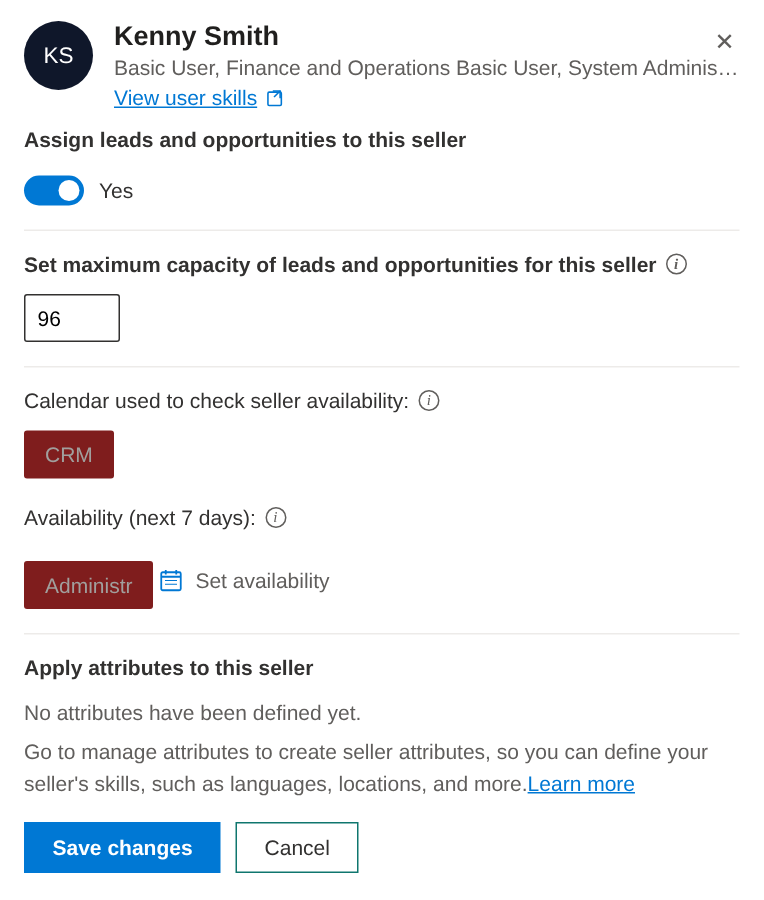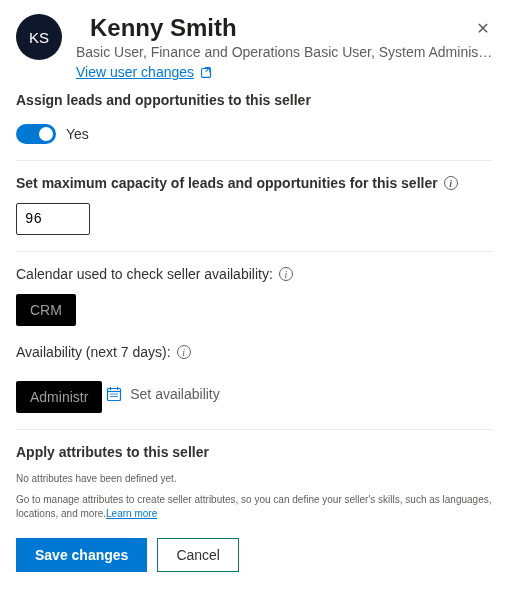--- a/index.html
+++ b/index.html
@@ -12,76 +12,76 @@
       padding: 14px 16px;
     }
     .header { display: flex; align-items: flex-start; gap: 14px; position: relative; margin-bottom: 12px; }
     .avatar {
       width: 46px; height: 46px; border-radius: 50%;
       background: #0f172a; color: #fff;
       display: flex; align-items: center; justify-content: center;
       font-size: 15px; font-weight: 400; flex-shrink: 0;
     }
     .header-info { flex: 1; min-width: 0; }
-    .user-name { font-size: 24px; font-weight: 600; color: #201f1e; margin-bottom: 2px; margin-left: 14px; }
+    .user-name { font-size: 18px; font-weight: 600; color: #201f1e; margin-bottom: 2px; }
     .user-roles { font-size: 14px; color: #605e5c; white-space: nowrap; overflow: hidden; text-overflow: ellipsis; }
     .view-link { display: inline-flex; align-items: center; gap: 6px; color: #0078d4; text-decoration: underline; font-size: 14px; margin-top: 4px; cursor: pointer; }
     .close-btn { position: absolute; top: 4px; right: 0; width: 20px; height: 20px; display: flex; align-items: center; justify-content: center; cursor: pointer; color: #605e5c; font-size: 16px; }
     .section-label { font-size: 14px; font-weight: 600; color: #323130; margin-bottom: 12px; }
     .section { margin-bottom: 14px; }
     .divider { border: none; border-top: 1px solid #edebe9; margin: 16px 0 14px 0; }
     .toggle-row { display: flex; align-items: center; gap: 10px; margin-top: 16px; }
     .toggle {
       width: 40px; height: 20px; border-radius: 10px; background: #0078d4;
       position: relative; cursor: pointer;
     }
     .toggle-thumb {
       position: absolute; right: 3px; top: 3px; width: 14px; height: 14px;
       border-radius: 50%; background: #fff;
     }
     .toggle-label { font-size: 14px; color: #323130; }
     .num-input {
-      width: 74px; height: 32px; border: 1px solid #323130; border-radius: 2px;
-      padding: 0 8px; font-size: 14px; font-family: Liberation Mono, monospace;
+      width: 64px; height: 32px; border: 1px solid #323130; border-radius: 2px;
+      padding: 0 8px; font-size: 14px; font-family: Liberation Sans, sans-serif;
     }
     .label-with-info { display: flex; align-items: center; gap: 6px; font-size: 14px; font-weight: 400; color: #323130; margin-bottom: 12px; }
     .label-with-info.bold-first { font-weight: 600; }
     .info-icon {
       width: 14px; height: 14px; border: 1px solid #605e5c; border-radius: 50%;
       display: inline-flex; align-items: center; justify-content: center;
       font-size: 10px; color: #605e5c; font-style: italic; font-family: Georgia, serif;
       cursor: default;
     }
     .readonly-chip {
-      display: inline-block; background: #000000; color: #a19f9d;
+      display: inline-block; background: #7f1d1d; color: #a19f9d;
       padding: 8px 14px; font-size: 14px; border-radius: 2px;
     }
     .set-avail-link { display: inline-flex; align-items: center; gap: 8px; margin-top: 14px; color: #605e5c; cursor: pointer; }
     .set-avail-link span:last-child { color: #605e5c; }
     .cal-icon { color: #0078d4; display: inline-flex; align-items: center; }
-    .muted-text { font-size: 10px; color: #605e5c; line-height: 1.45; margin-bottom: 6px; }
+    .muted-text { font-size: 14px; color: #605e5c; line-height: 1.45; margin-bottom: 6px; }
     .learn-more { color: #0078d4; text-decoration: underline; cursor: pointer; }
     .button-row { display: flex; gap: 10px; margin-top: 16px; }
     .btn { height: 34px; padding: 0 18px; font-size: 14px; font-family: inherit; border-radius: 0; cursor: pointer; border: 1px solid transparent; }
     .btn-primary { background: #0078d4; color: #fff; font-weight: 600; }
     .btn-secondary { background: #fff; color: #323130; border: 1px solid #0f766e; }
     .open-icon svg, .cal-icon svg { display: block; }
   </style>
 </head>
 <body>
 
 <div class="header">
   <div class="avatar">
     <span>KS</span>
   </div>
   <div class="header-info">
     <div class="user-name">Kenny Smith</div>
     <div class="user-roles">Basic User, Finance and Operations Basic User, System Administr…</div>
     <a class="view-link">
-      <span>View user changes</span>
+      <span>View user skills</span>
       <span class="open-icon">
         <svg width="13" height="13" viewBox="0 0 16 16" fill="none" stroke="#0078d4" stroke-width="1.3">
           <rect x="2" y="3" width="11" height="11" rx="1"></rect>
           <path d="M6 2 h6 v6" fill="none"></path>
           <path d="M12 2 L7 7"></path>
         </svg>
       </span>
     </a>
   </div>
   <div class="close-btn">

